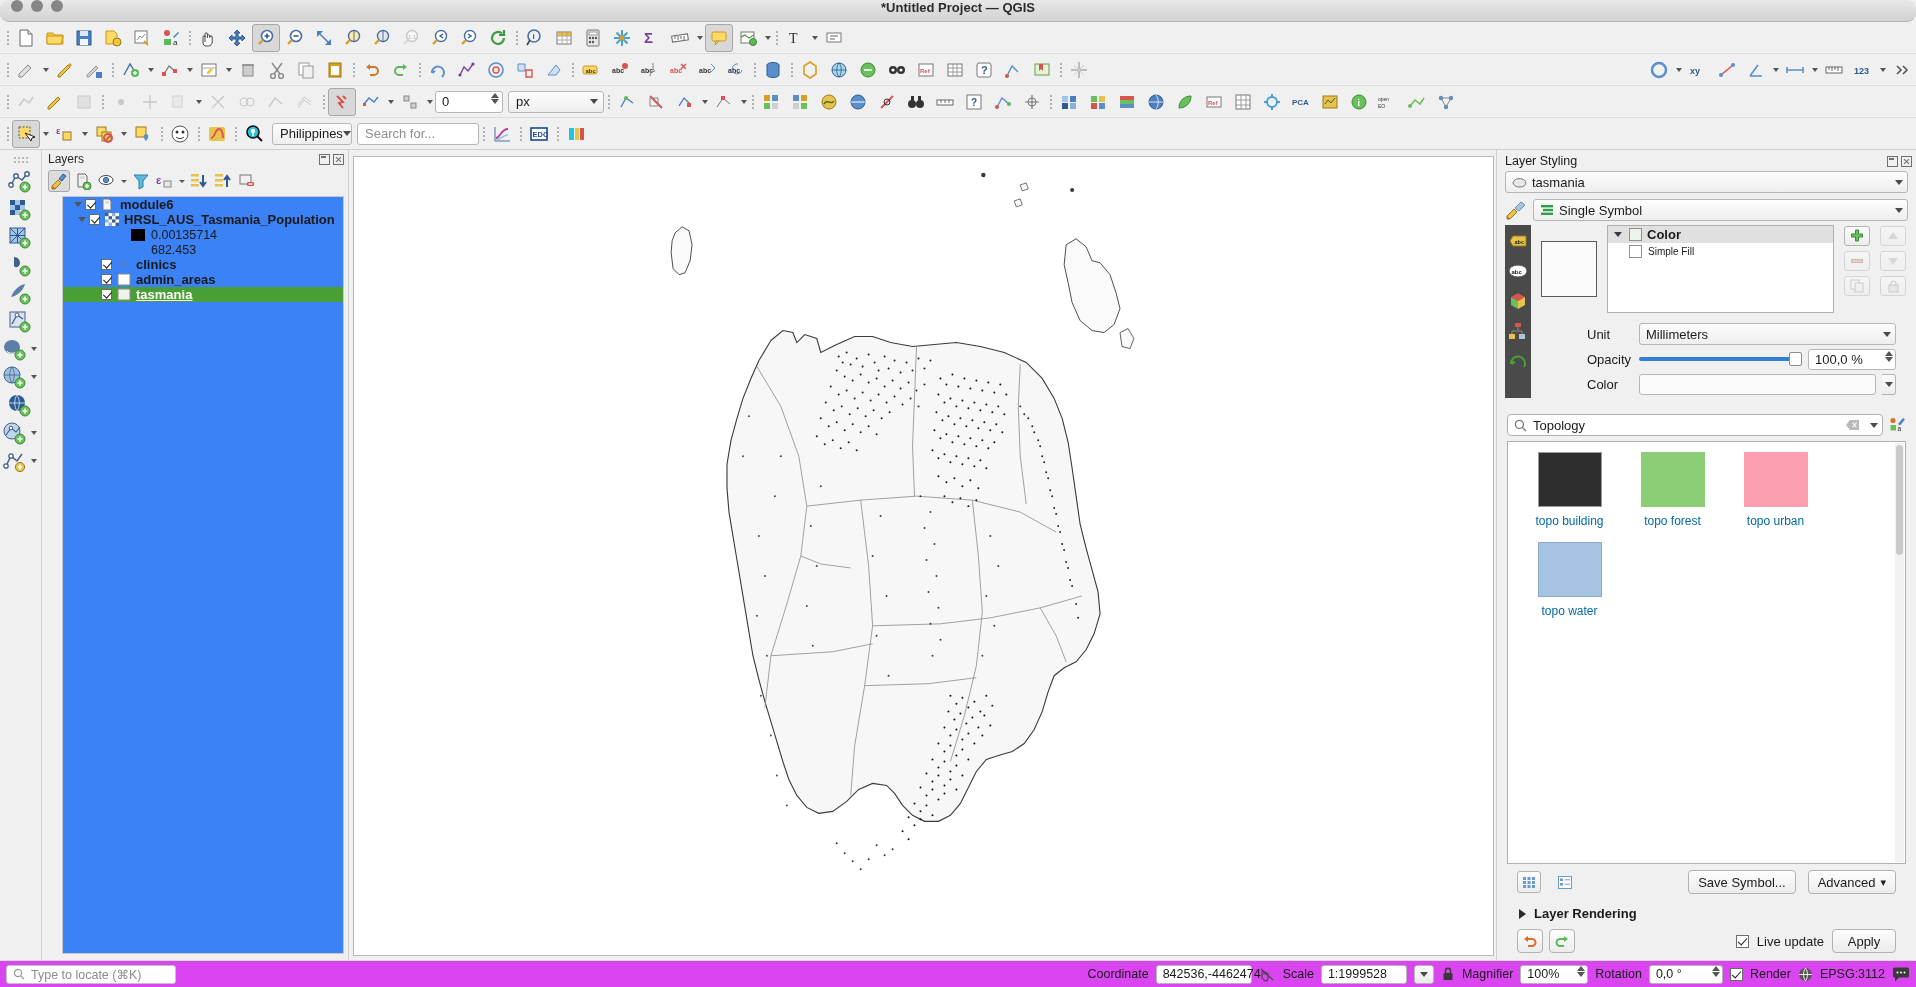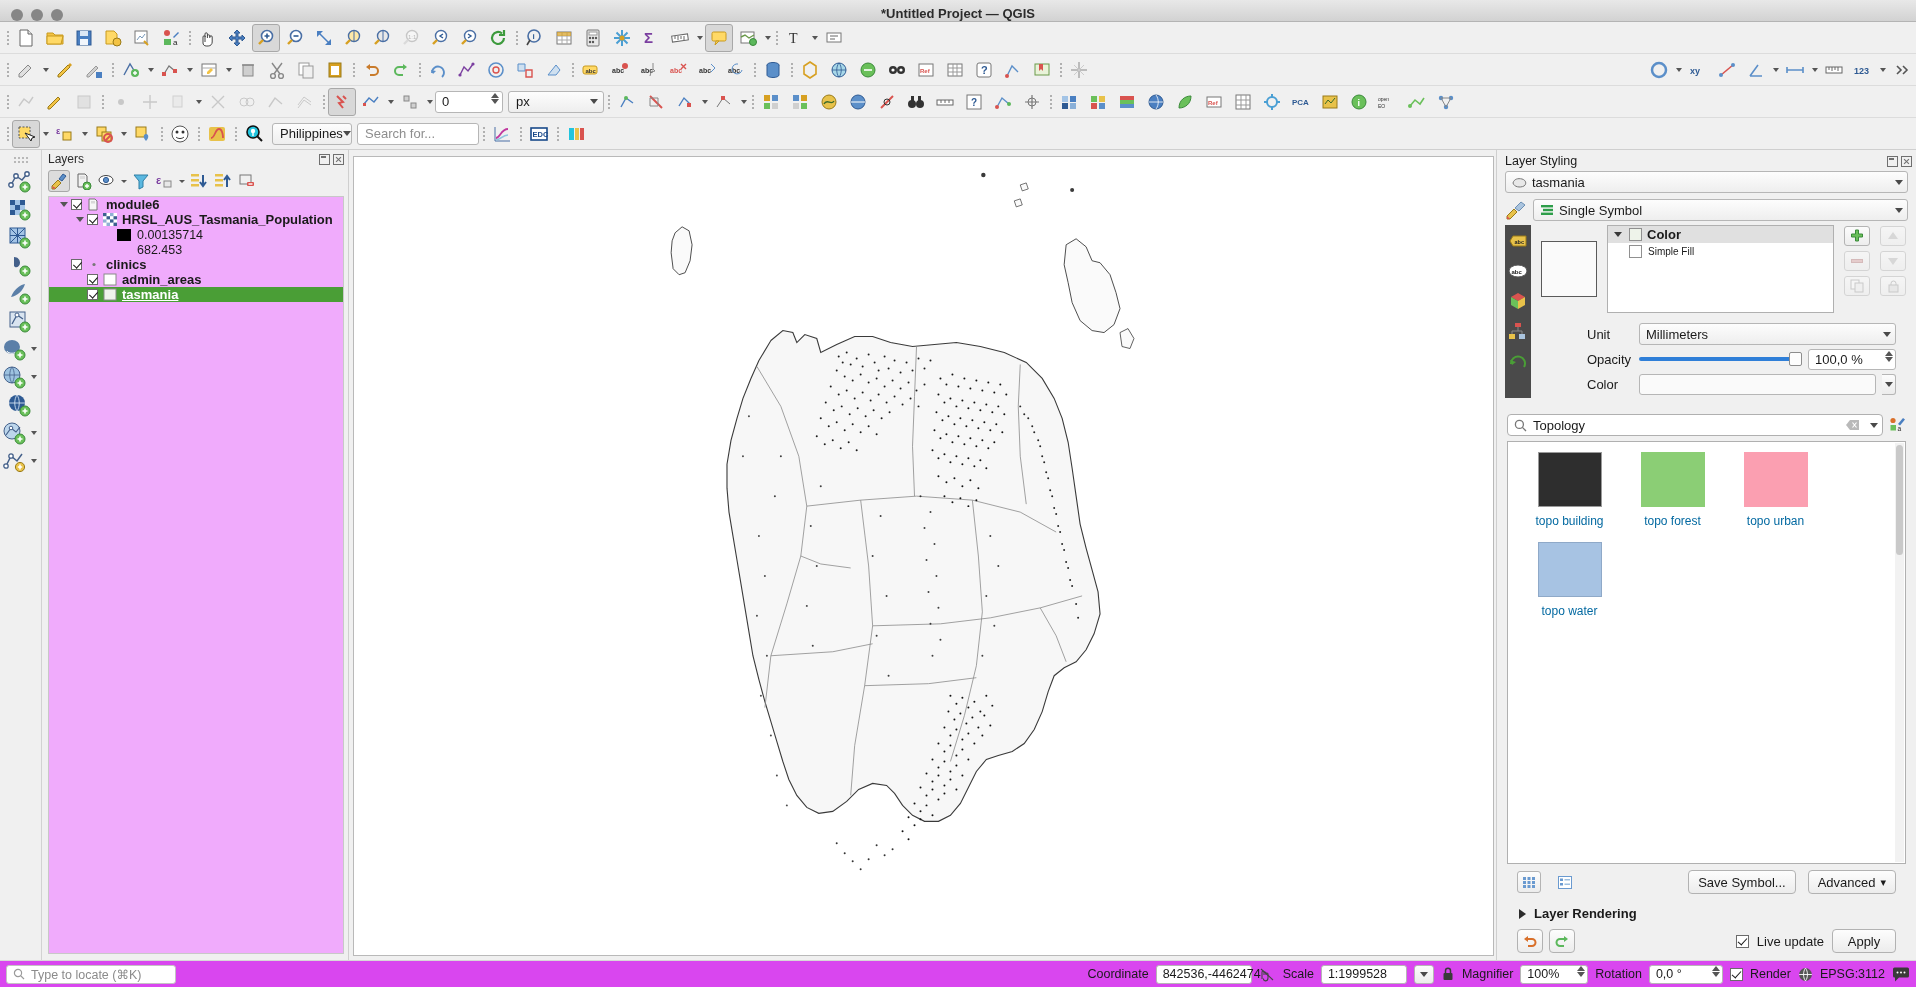--- a/index.html
+++ b/index.html
@@ -11,21 +11,21 @@
     background: #f0f0f0;
     -webkit-font-smoothing: antialiased;
   }
   .app { width:1916px; height:987px; position:relative; display:flex; flex-direction:column; }
 
   
   .titlebar {
     height:22px; flex:0 0 22px;
     background: linear-gradient(#e8e8e8,#d2d2d2);
     border-bottom:1px solid #b4b4b4;
-    display:flex; align-items:flex-end; position:relative;
+    display:flex; align-items:flex-start; position:relative;border-radius:9px;
   }
   .traffic { display:flex; gap:8px; margin-left:11px; }
   .traffic span { width:12px; height:12px; border-radius:50%; background:#868686; display:block; }
   .title-text {
     position:absolute; left:0; right:0; text-align:center;
     font-size:13px; font-weight:600; color:#2b2b2b; pointer-events:none;
   }
 
   
   .toolbar {
@@ -83,21 +83,21 @@
 
   .layers-toolbar {
     display:flex; align-items:center; height:26px; padding-left:6px; gap:2px;
   }
   .ltb { width:22px; height:22px; display:flex; align-items:center; justify-content:center; border-radius:3px; }
   .ltb.sel { background:#dcdcdc; border:1px solid #a8a8a8; }
   .ltb-caret { width:8px; display:flex; align-items:center; justify-content:center; }
   .ltb-caret::after { content:""; border-left:3px solid transparent; border-right:3px solid transparent; border-top:3.5px solid #555; }
 
   .layers-tree {
-    flex:1 1 auto; background:#f0abfc; border:1px solid #c8c8c8; margin:2px 4px 6px 6px;
+    flex:1 1 auto; background:#3b82f6; border:1px solid #c8c8c8; margin:2px 4px 6px 20px;
     overflow:hidden; font-size:13px;
   }
   .lrow { display:flex; align-items:center; height:15px; padding-left:4px; white-space:nowrap; }
   .lrow.selected { background:#4a9e36; color:#fff; }
   .lrow.selected .lname { color:#fff; text-decoration:underline; font-weight:bold; }
   .expander { width:14px; display:flex; align-items:center; justify-content:center; flex:0 0 14px; }
   .expander::after { content:""; border-left:4px solid transparent; border-right:4px solid transparent; border-top:5px solid #555; }
   .expander.blank::after { display:none; }
   .cbx {
     width:11px; height:11px; border:1px solid #6b6b6b; background:#fff; flex:0 0 11px;
@@ -1250,21 +1250,21 @@
           <span class="cbx on"></span>
           <span class="licon">
             <svg width="14" height="13" viewBox="0 0 14 13">
                 <path d="M2 1h6l2 2v9H2z" fill="#f6f6f6" stroke="#777"></path>
                 <path d="M4 3h4v2.5H4z" fill="#d8d8d8"></path>
               </svg>
           </span>
           <span class="lname">module6</span>
         </div>
 
-        <div class="lrow" style="padding-left:24px;">
+        <div class="lrow" style="padding-left:12px;">
           <span class="expander"></span>
           <span class="cbx on"></span>
           <span class="licon">
             <svg width="14" height="13" viewBox="0 0 14 13">
                 <rect width="14" height="13" fill="#fff"></rect>
                 <rect x="0" y="0" width="3.5" height="3.2" fill="#3b5f8f"></rect>
                 <rect x="7" y="0" width="3.5" height="3.2" fill="#8fb0d4"></rect>
                 <rect x="3.5" y="3.2" width="3.5" height="3.2" fill="#3b5f8f"></rect>
                 <rect x="10.5" y="3.2" width="3.5" height="3.2" fill="#3b5f8f"></rect>
                 <rect x="0" y="6.4" width="3.5" height="3.2" fill="#8fb0d4"></rect>
@@ -1278,21 +1278,21 @@
 
         <div class="legend-row">
           <span class="legend-sw" style="background:#000;"></span>
           <span class="legend-lbl">0.00135714</span>
         </div>
         <div class="legend-row">
           <span class="legend-sw" style="background:transparent;"></span>
           <span class="legend-lbl">682.453</span>
         </div>
 
-        <div class="lrow" style="padding-left:8px;">
+        <div class="lrow" style="padding-left:24px;">
           <span class="expander blank"></span>
           <span class="cbx on"></span>
           <span class="licon">
             <svg width="14" height="13" viewBox="0 0 14 13">
                 <circle cx="7" cy="6.5" r="1.6" fill="#777"></circle>
               </svg>
           </span>
           <span class="lname">clinics</span>
         </div>
 

